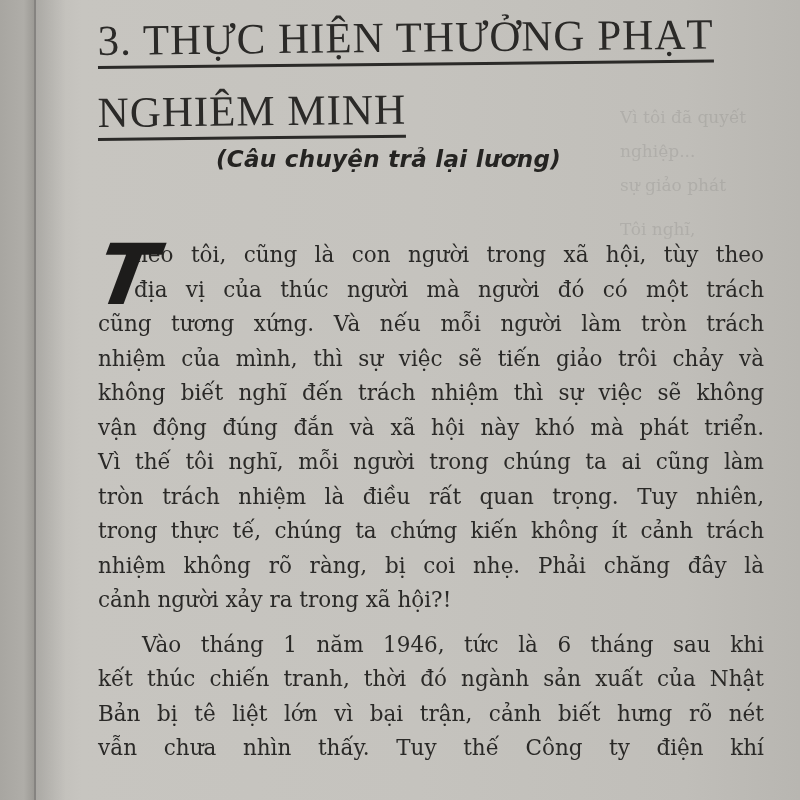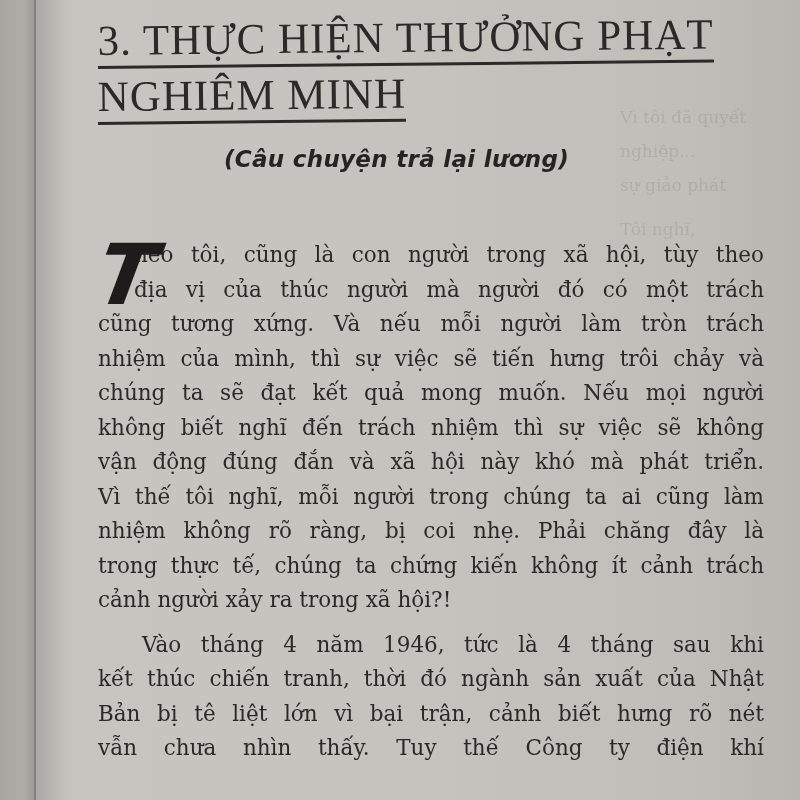--- a/index.html
+++ b/index.html
@@ -62,24 +62,24 @@
       position: relative;
       white-space: nowrap;
     }
     .title-line .txt {
       display: inline-block;
       border-bottom: 3px solid #2b2a28;
       padding-bottom: 0px;
       transform: rotate(-0.6deg);
       transform-origin: left bottom;
     }
-    .title-line.l1 { margin-bottom: 3px; }
+    .title-line.l1 { margin-bottom: 19px; }
     .subtitle {
       position: absolute;
-      left: 224px; top: 146px;
+      left: 216px; top: 146px;
       font-family: "DejaVu Sans", sans-serif;
       font-weight: bold;
       font-style: italic;
       font-size: 23px;
       color: #252422;
       white-space: nowrap;
       letter-spacing: 0.3px;
     }
     .body-text {
       position: absolute;
@@ -152,29 +152,29 @@
 </div>
 
 <div class="subtitle">(Câu chuyện trả lại lương)</div>
 
 <div class="body-text">
   <div class="para para1" style="position:relative;">
     <span class="dropcap">T</span>
     <span class="line indented">heo tôi, cũng là con người trong xã hội, tùy theo</span>
     <span class="line indented">địa vị của thúc người mà người đó có một trách</span>
     <span class="line">cũng tương xứng. Và nếu mỗi người làm tròn trách</span>
-    <span class="line">nhiệm của mình, thì sự việc sẽ tiến hưng trôi chảy và</span>
-    <span class="line">chúng ta sẽ đạt kết quả mong muốn. Nếu mọi người</span>
+    <span class="line">nhiệm của mình, thì sự việc sẽ tiến giảo trôi chảy và</span>
     <span class="line">không biết nghĩ đến trách nhiệm thì sự việc sẽ không</span>
     <span class="line">vận động đúng đắn và xã hội này khó mà phát triển.</span>
     <span class="line">Vì thế tôi nghĩ, mỗi người trong chúng ta ai cũng làm</span>
+    <span class="line">tròn trách nhiệm là điều rất quan trọng. Tuy nhiên,</span>
+    <span class="line">trong thực tế, chúng ta chứng kiến không ít cảnh trách</span>
     <span class="line">nhiệm không rõ ràng, bị coi nhẹ. Phải chăng đây là</span>
-    <span class="line">trong thực tế, chúng ta chứng kiến không ít cảnh trách</span>
     <span class="line last">cảnh người xảy ra trong xã hội?!</span>
   </div>
   <div class="para para2">
-    <span class="line first">Vào tháng 4 năm 1946, tức là 4 tháng sau khi</span>
+    <span class="line first">Vào tháng 1 năm 1946, tức là 6 tháng sau khi</span>
     <span class="line">kết thúc chiến tranh, thời đó ngành sản xuất của Nhật</span>
     <span class="line">Bản bị tê liệt lớn vì bại trận, cảnh biết hưng rõ nét</span>
     <span class="line">vẫn chưa nhìn thấy. Tuy thế Công ty điện khí</span>
 
   </div>
 </div>
 
 </body></html>

